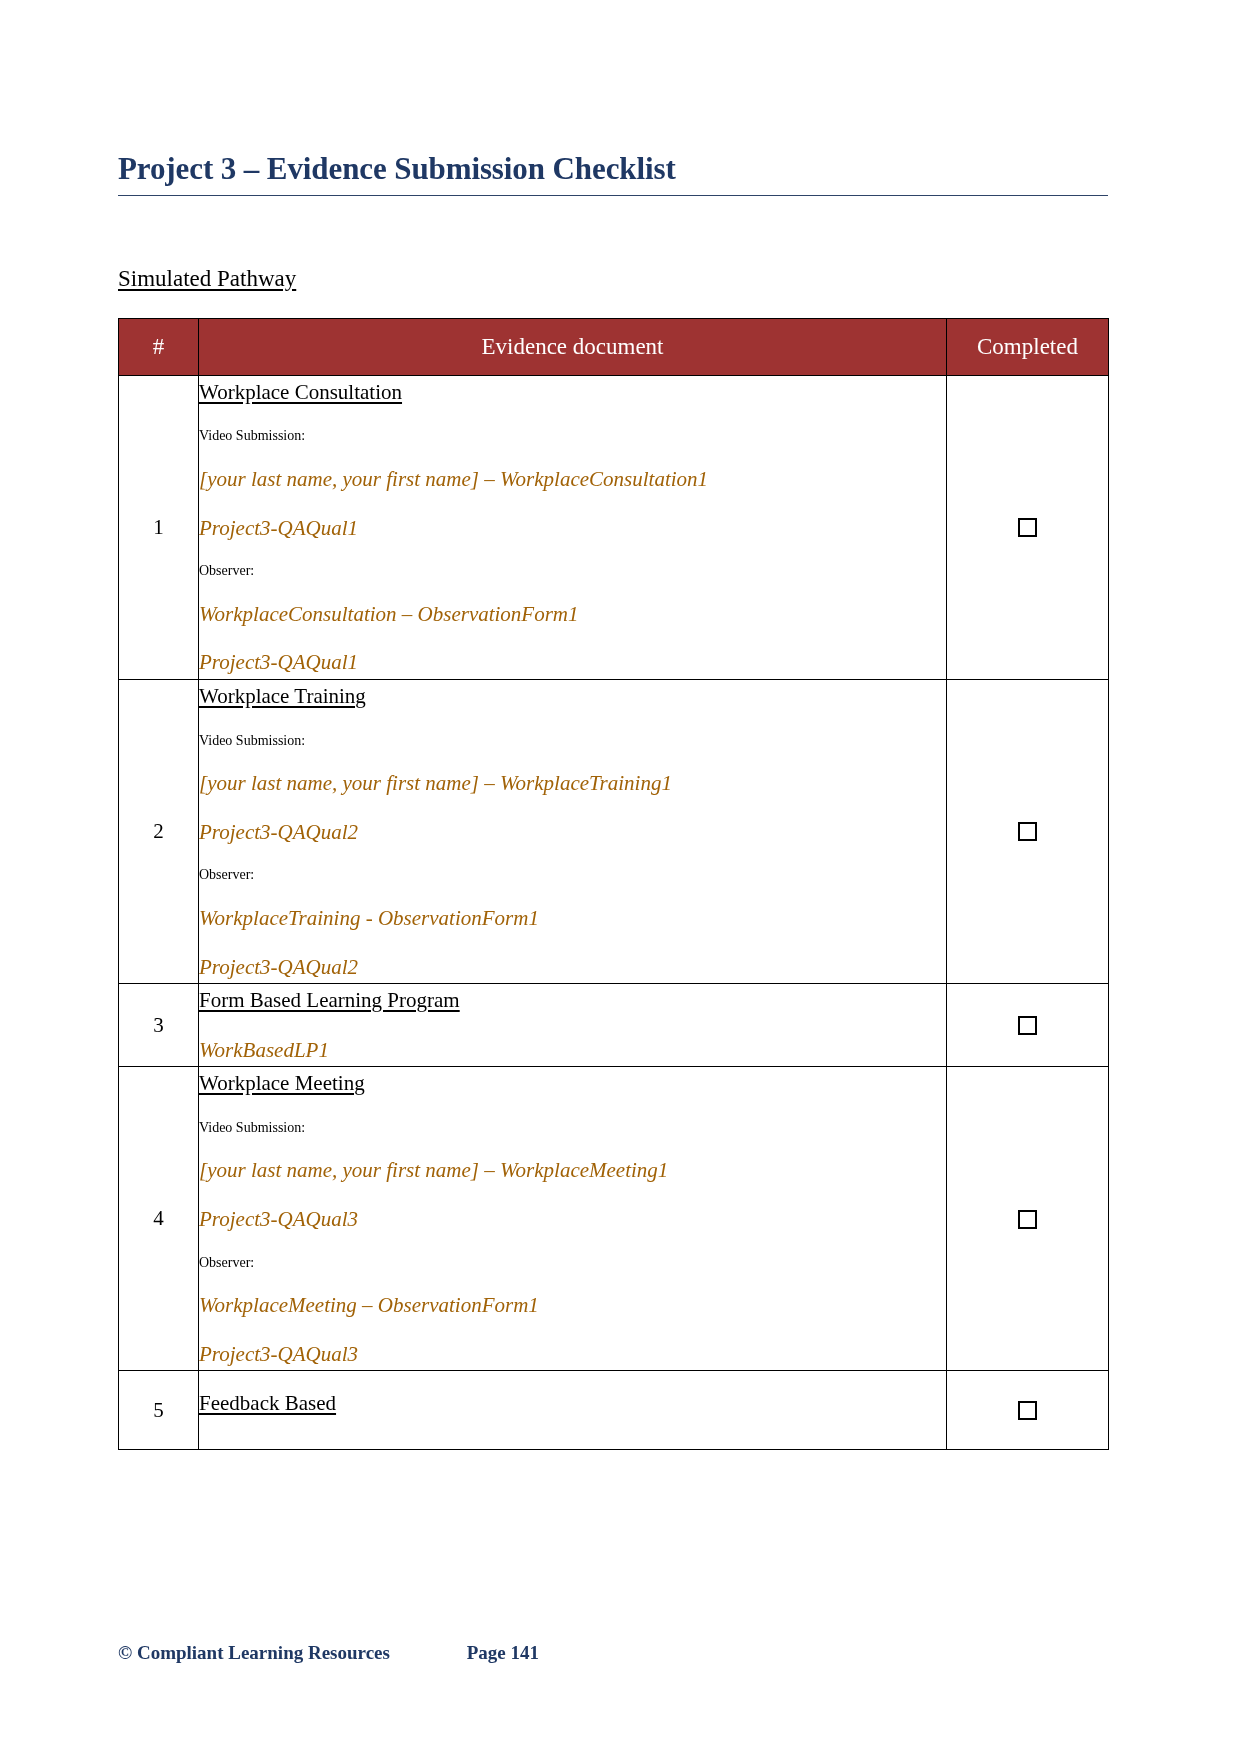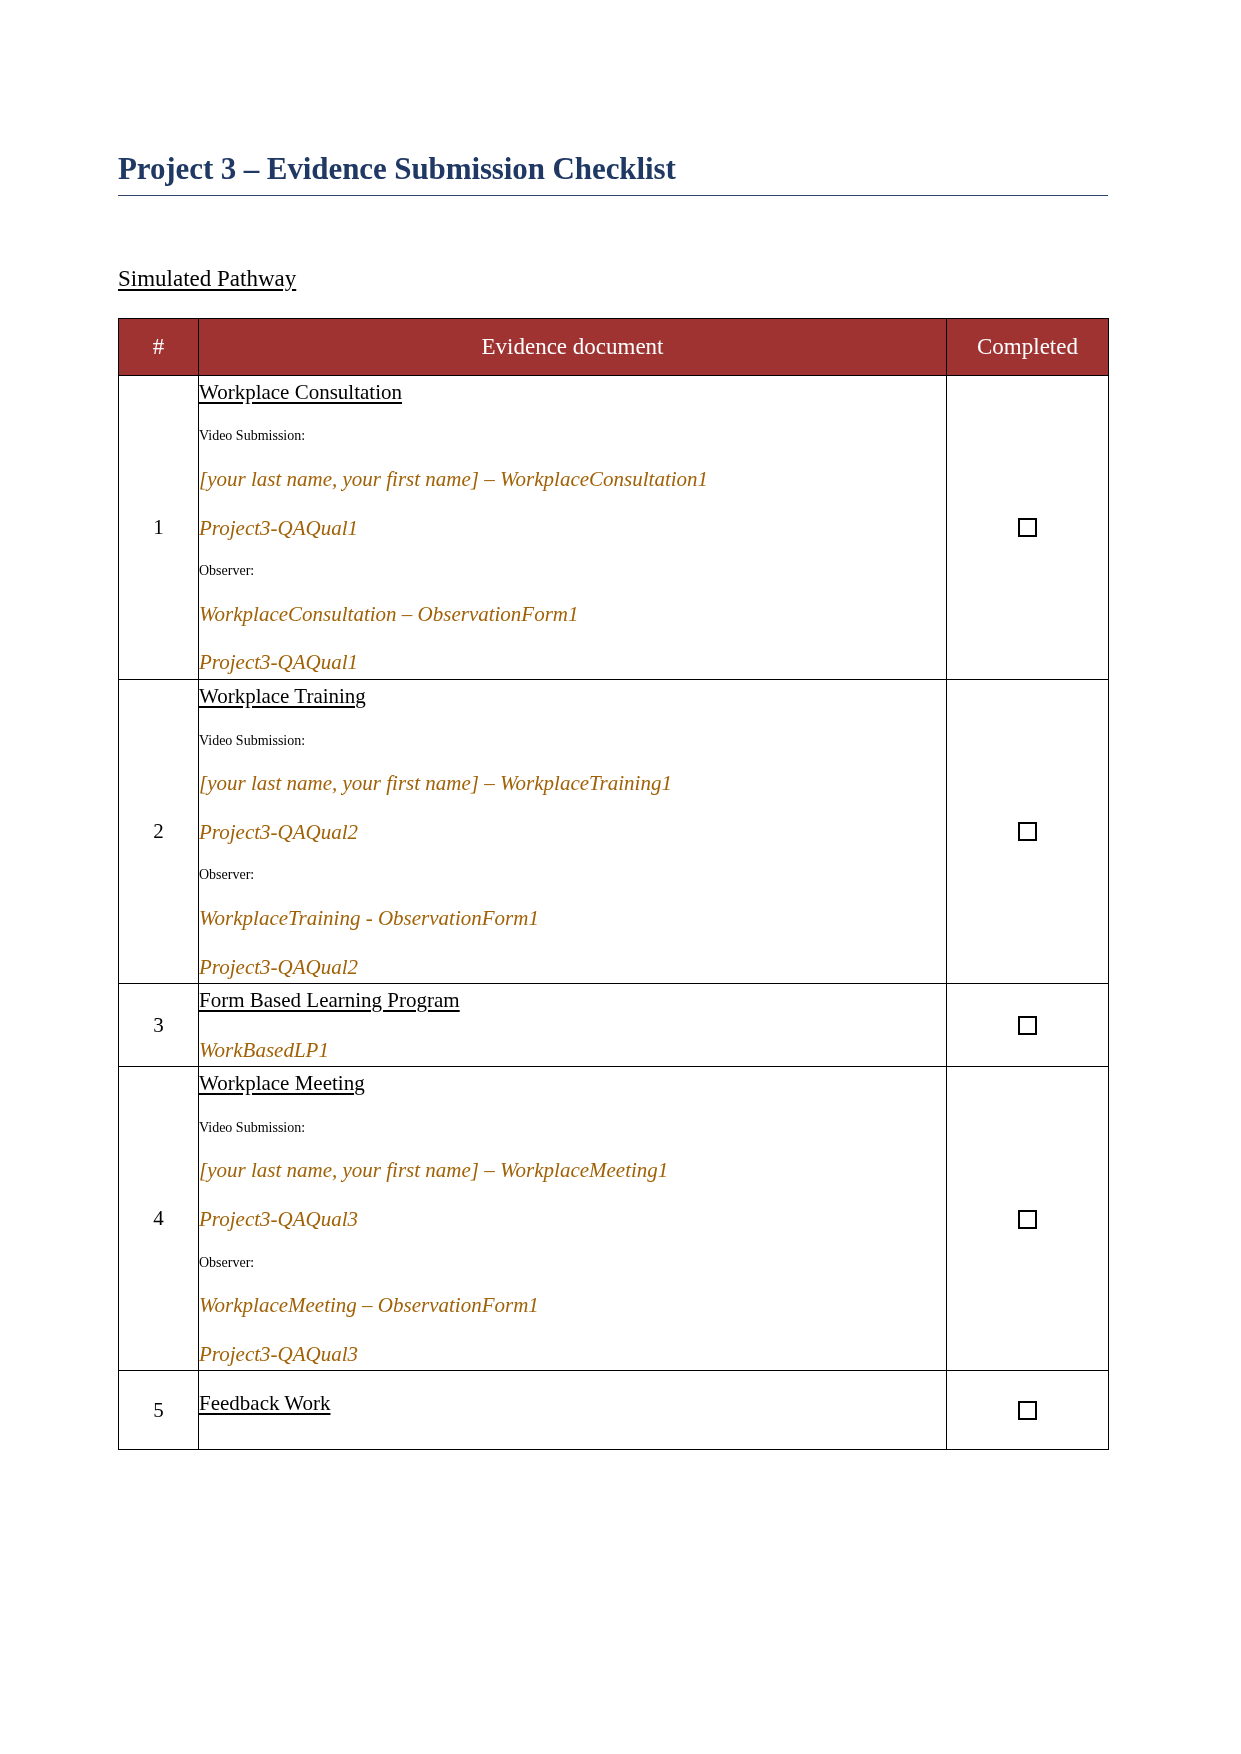--- a/index.html
+++ b/index.html
@@ -255,29 +255,33 @@
           </td>
           <td class="done">
             <span class="checkbox"></span>
           </td>
         </tr>
 
         <tr>
           <td class="num">5</td>
           <td class="doc" style="padding-top:16px;padding-bottom:28px;">
             <div class="ev-wrap">
-              <p style="margin:0"><span class="ev-title">Feedback Work</span></p>
+              <p style="margin:0"><span class="ev-title">Feedback Based</span></p>
             </div>
           </td>
           <td class="done">
             <span class="checkbox"></span>
           </td>
         </tr>
 
       </tbody>
     </table>
 
   </div>
 
   <div class="footer">
+    <span class="line2">
+      <span>© Compliant Learning Resources</span>
+      <span class="pagenum">Page 141</span>
+    </span>
   </div>
 
 </div>
 
 </body></html>

